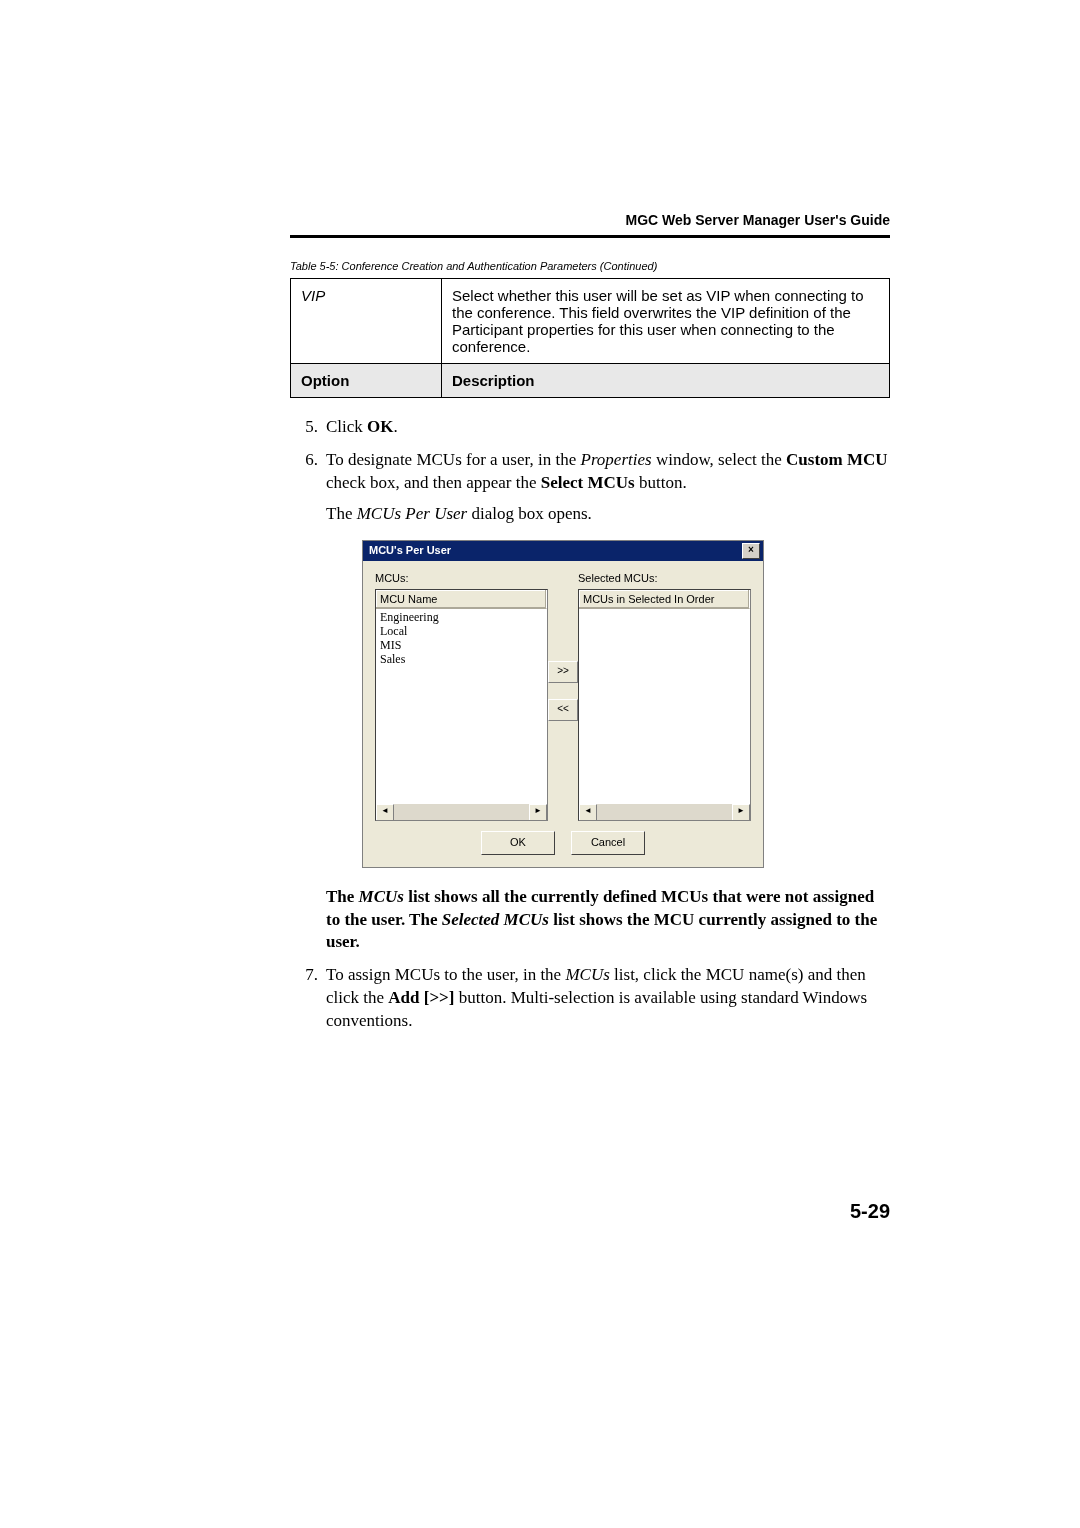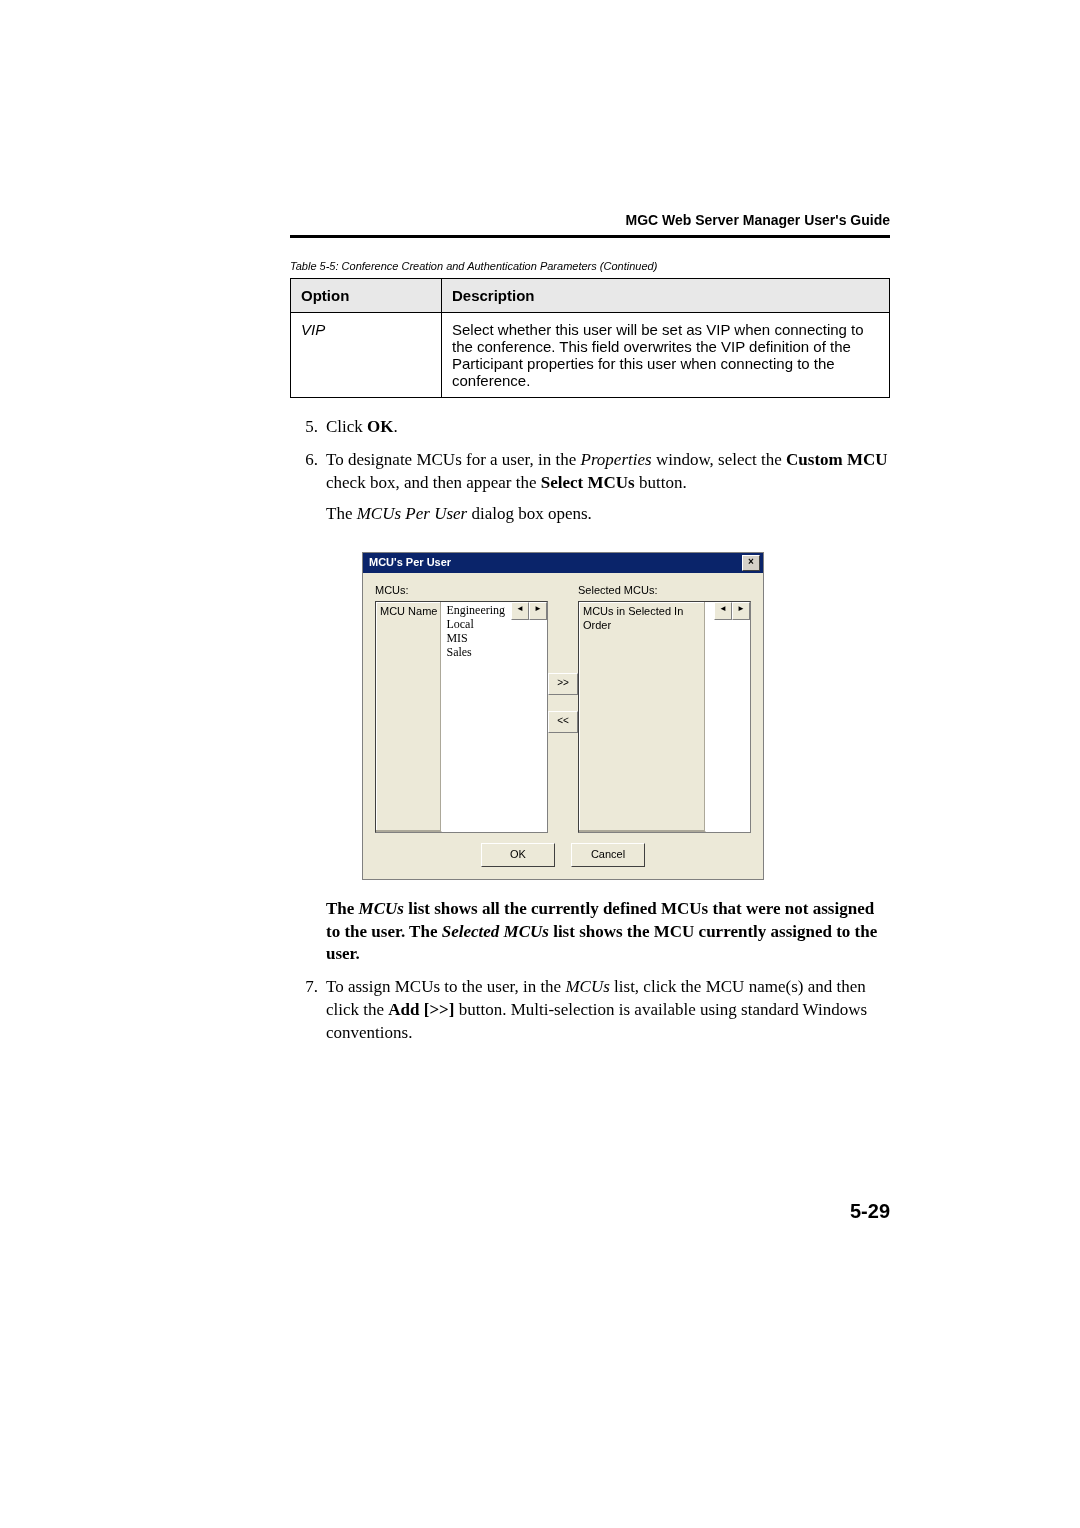--- a/index.html
+++ b/index.html
@@ -80,21 +80,21 @@
     text-align: right;
   }
   .b { font-weight: bold; }
   .i { font-style: italic; }
   .subtext {
     margin-top: 8px;
   }
   
   .dialog {
     width: 400px;
-    margin: 26px 0 18px 36px;
+    margin: 14px 0 18px 36px;
     font-family: Tahoma, Arial, sans-serif;
     font-size: 11px;
     color: #000;
     border: 1px solid #808080;
     background: #ece9d8;
   }
   .titlebar {
     background: #0a246a;
     color: #fff;
     display: flex;
@@ -144,21 +144,21 @@
     margin-bottom: 3px;
   }
   .listbox {
     background: #fff;
     border: 1px solid #808080;
     border-top-color: #404040;
     border-left-color: #404040;
     height: 230px;
     overflow: hidden;
     display: flex;
-    flex-direction: row;
+    flex-direction: column;
   }
   .listhead {
     background: #ece9d8;
     border-bottom: 1px solid #aca899;
     padding: 2px 4px;
     font-size: 11px;
     border-right: 1px solid #fff;
     box-shadow: inset -1px -1px 0 #aca899, inset 1px 1px 0 #fff;
   }
   .listitems {
@@ -223,26 +223,26 @@
 <body>
 
 <div class="page">
   <div class="guide-header">MGC Web Server Manager User's Guide</div>
   <div class="header-rule"></div>
 
   <div class="table-caption">Table 5-5: Conference Creation and Authentication Parameters (Continued)</div>
   <table class="param-table">
     <tbody>
         <tr>
+      <td class="opt">VIP</td>
+      <td>Select whether this user will be set as VIP when connecting to the conference. This field overwrites the VIP definition of the Participant properties for this user when connecting to the conference.</td>
+    </tr>
+    <tr>
       <th>Option</th>
       <th>Description</th>
-    </tr>
-    <tr>
-      <td class="opt">VIP</td>
-      <td>Select whether this user will be set as VIP when connecting to the conference. This field overwrites the VIP definition of the Participant properties for this user when connecting to the conference.</td>
     </tr>
   </tbody>
     </table>
 
   <ol class="steps">
     <li>
       <span>Click </span><span class="b">OK</span><span>.</span>
     </li>
     <li>
       <span>To designate MCUs for a user, in the </span><span class="i">Properties</span><span> window, select the </span><span class="b">Custom MCU</span><span> check box, and then appear the </span><span class="b">Select MCUs</span><span> button.</span>

